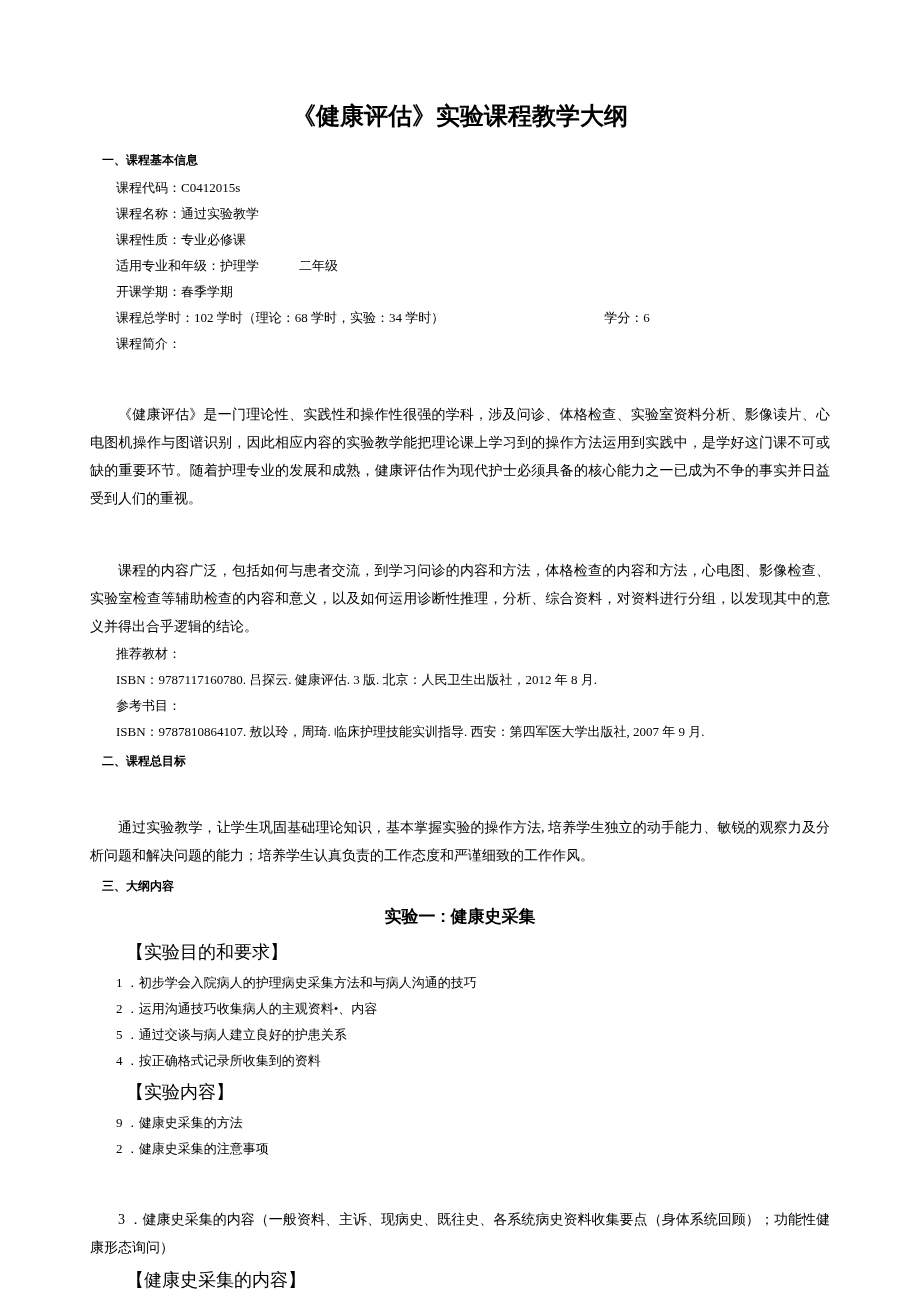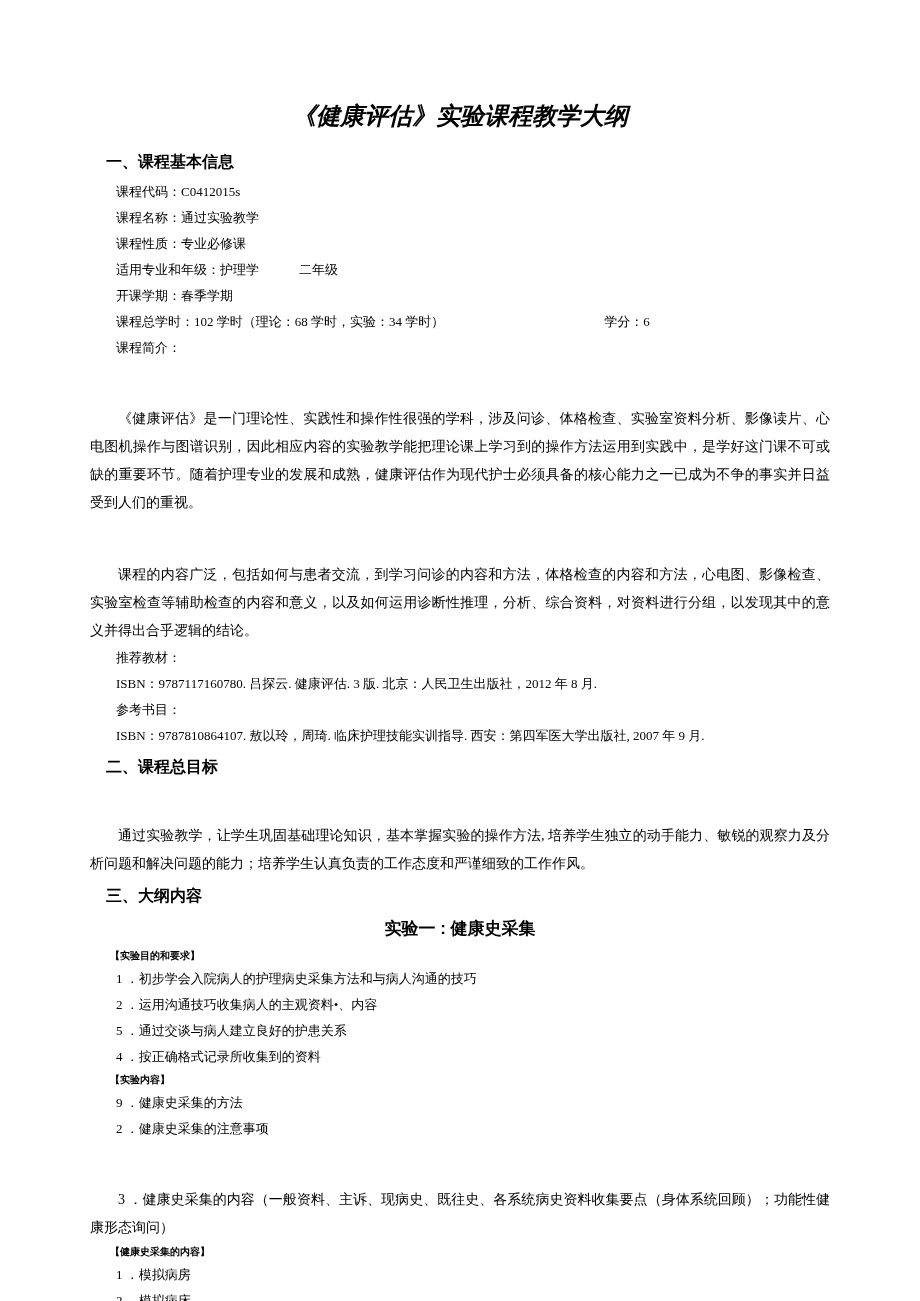--- a/index.html
+++ b/index.html
@@ -10,24 +10,23 @@
     width: 920px;
     box-sizing: border-box;
     color: #000;
   }
   .page-title {
     text-align: center;
     font-size: 24px;
     font-weight: bold;
     margin-bottom: 20px;
     font-family: "SimHei", "黑体", sans-serif;
-    font-style: italic;
   }
   .section-heading {
-    font-size: 16px;
+    font-size: 12px;
     font-weight: bold;
     font-family: "SimHei", "黑体", sans-serif;
     margin-top: 8px;
     margin-bottom: 6px;
     text-indent: 1em;
   }
   .info-line {
     font-size: 13px;
     line-height: 2;
     text-indent: 2em;
@@ -42,24 +41,23 @@
     margin-top: 44px;
   }
   .sub-heading {
     font-size: 17px;
     font-weight: bold;
     text-align: center;
     margin: 10px 0 6px 0;
     font-family: "SimHei", "黑体", sans-serif;
   }
   .bracket-heading {
-    font-size: 10px;
+    font-size: 18px;
     line-height: 2;
     text-indent: 2em;
-    font-weight: bold;
   }
   .list-item {
     font-size: 13px;
     line-height: 2;
     text-indent: 2em;
   }
 </style>
 </head>
 <body>
 

